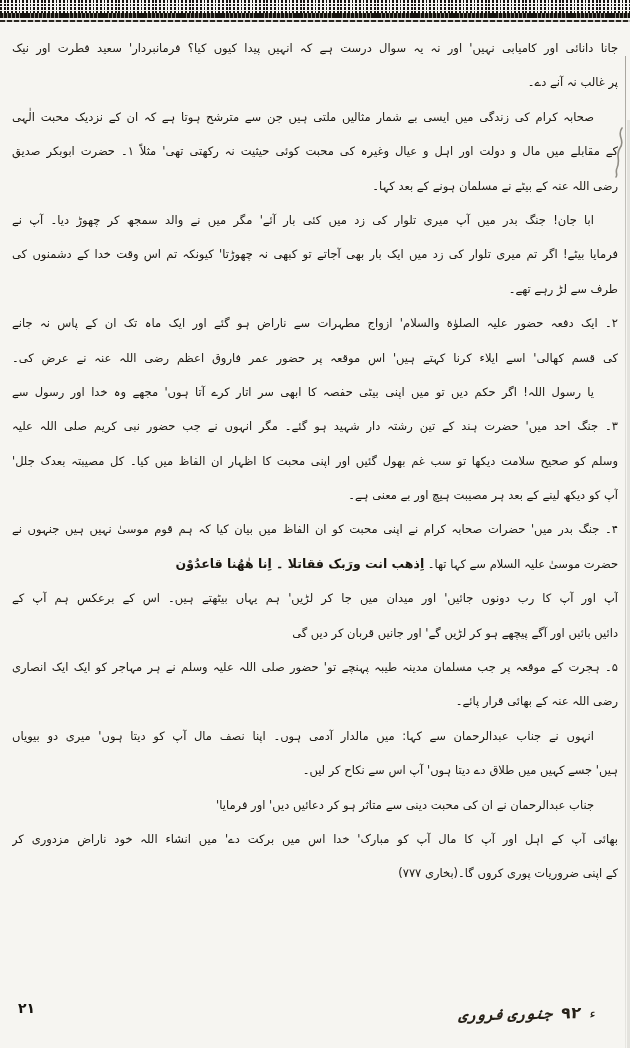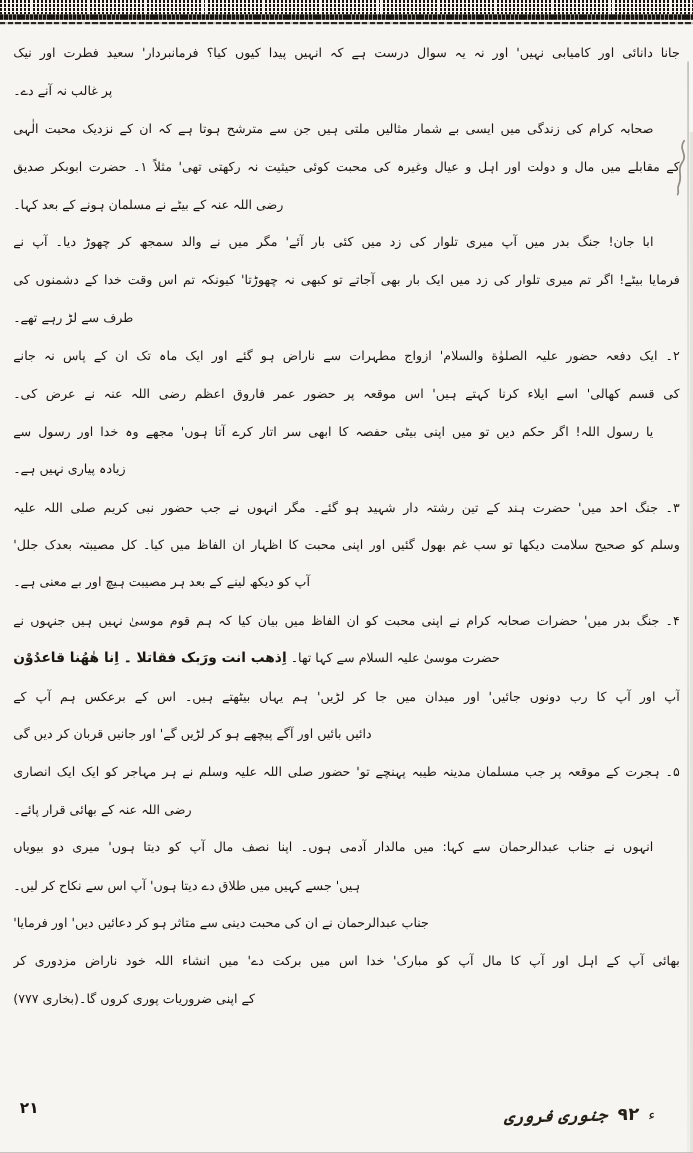--- a/index.html
+++ b/index.html
@@ -31,30 +31,30 @@
   
   .text-column{
     position:absolute;top:31px;right:12px;width:606px;
     direction:rtl;
   }
   .ln{
     position:relative;
     height:34.4px;line-height:34.4px;
     font-size:11.5px;
     max-height:35px;overflow:hidden;
-    text-align:left;
+    text-align:right;
     white-space:nowrap;
   }
   .ln.j{
     text-align:justify;
     text-align-last:justify;
     white-space:normal;
     text-justify:inter-word;
   }
-  .ln.c{text-align:left;}
+  .ln.c{text-align:right;}
   .ln.ind{padding-right:24px;}
   .ln .b{font-weight:bold;font-size:12.5px;letter-spacing:.3px;}
   .ln .cite{}
   
   .pageno{
     position:absolute;left:18px;top:1000px;
     font-size:14px;font-weight:bold;letter-spacing:2px;color:#17140f;
   }
   .issue{
     position:absolute;right:34px;top:1004px;
@@ -95,21 +95,20 @@
       <div class="ln s"><span>پر غالب نہ آنے دے۔</span></div>
       <div class="ln j ind"><span>صحابہ کرام کی زندگی میں ایسی بے شمار مثالیں ملتی ہیں جن سے مترشح ہوتا ہے کہ ان کے نزدیک محبت الٰہی</span></div>
       <div class="ln j"><span>کے مقابلے میں مال و دولت اور اہل و عیال وغیرہ کی محبت کوئی حیثیت نہ رکھتی تھی' مثلاً ۱۔ حضرت ابوبکر صدیق</span></div>
       <div class="ln s"><span>رضی اللہ عنہ کے بیٹے نے مسلمان ہونے کے بعد کہا۔</span></div>
       <div class="ln j ind"><span>ابا جان! جنگ بدر میں آپ میری تلوار کی زد میں کئی بار آئے' مگر میں نے والد سمجھ کر چھوڑ دیا۔ آپ نے</span></div>
       <div class="ln j"><span>فرمایا بیٹے! اگر تم میری تلوار کی زد میں ایک بار بھی آجاتے تو کبھی نہ چھوڑتا' کیونکہ تم اس وقت خدا کے دشمنوں کی</span></div>
       <div class="ln s"><span>طرف سے لڑ رہے تھے۔</span></div>
       <div class="ln j"><span>۲۔ ایک دفعہ حضور علیہ الصلوٰة والسلام' ازواج مطہرات سے ناراض ہو گئے اور ایک ماہ تک ان کے پاس نہ جانے</span></div>
       <div class="ln j"><span>کی قسم کھالی' اسے ایلاء کرنا کہتے ہیں' اس موقعہ پر حضور عمر فاروق اعظم رضی اللہ عنہ نے عرض کی۔</span></div>
       <div class="ln j ind"><span>یا رسول اللہ! اگر حکم دیں تو میں اپنی بیٹی حفصہ کا ابھی سر اتار کرے آتا ہوں' مجھے وہ خدا اور رسول سے</span></div>
-      <div class="ln s"><span>زیادہ پیاری نہیں ہے۔</span></div>
       <div class="ln j"><span>۳۔ جنگ احد میں' حضرت ہند کے تین رشتہ دار شہید ہو گئے۔ مگر انہوں نے جب حضور نبی کریم صلی اللہ علیہ</span></div>
       <div class="ln j"><span>وسلم کو صحیح سلامت دیکھا تو سب غم بھول گئیں اور اپنی محبت کا اظہار ان الفاظ میں کیا۔ کل مصیبتہ بعدک جلل'</span></div>
       <div class="ln s"><span>آپ کو دیکھ لینے کے بعد ہر مصیبت ہیچ اور بے معنی ہے۔</span></div>
       <div class="ln j"><span>۴۔ جنگ بدر میں' حضرات صحابہ کرام نے اپنی محبت کو ان الفاظ میں بیان کیا کہ ہم قوم موسیٰ نہیں ہیں جنہوں نے</span></div>
       <div class="ln c"><span>حضرت موسیٰ علیہ السلام سے کہا تھا۔ </span><span class="b">اِذھب انت ورَبک فقاتلا ۔ اِنا ھٰھُنا قاعدُوْن</span></div>
       <div class="ln j"><span>آپ اور آپ کا رب دونوں جائیں' اور میدان میں جا کر لڑیں' ہم یہاں بیٹھتے ہیں۔ اس کے برعکس ہم آپ کے</span></div>
       <div class="ln s"><span>دائیں بائیں اور آگے پیچھے ہو کر لڑیں گے' اور جانیں قربان کر دیں گی</span></div>
       <div class="ln j"><span>۵۔ ہجرت کے موقعہ پر جب مسلمان مدینہ طیبہ پہنچے تو' حضور صلی اللہ علیہ وسلم نے ہر مہاجر کو ایک ایک انصاری</span></div>
       <div class="ln s"><span>رضی اللہ عنہ کے بھائی قرار پائے۔</span></div>
       <div class="ln j ind"><span>انہوں نے جناب عبدالرحمان سے کہا: میں مالدار آدمی ہوں۔ اپنا نصف مال آپ کو دیتا ہوں' میری دو بیویاں</span></div>

